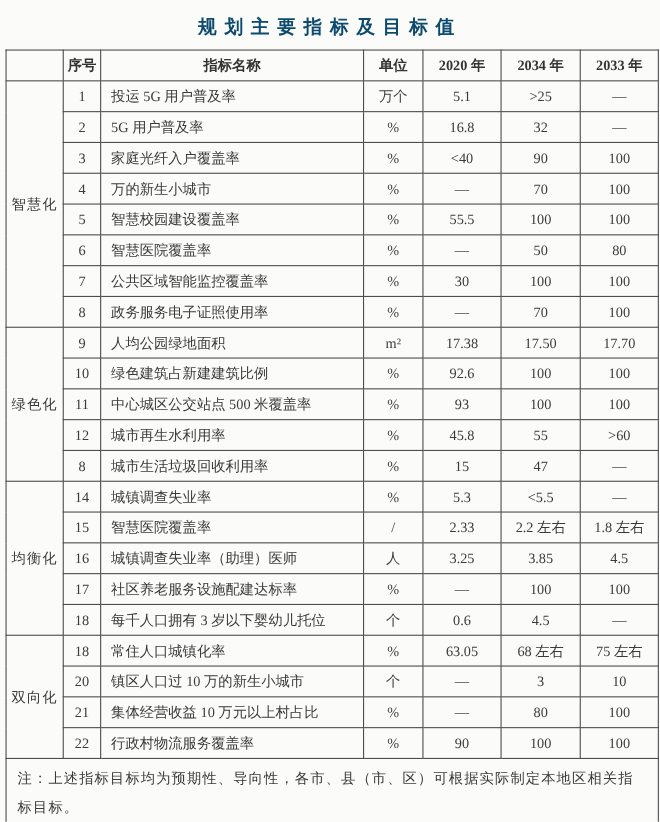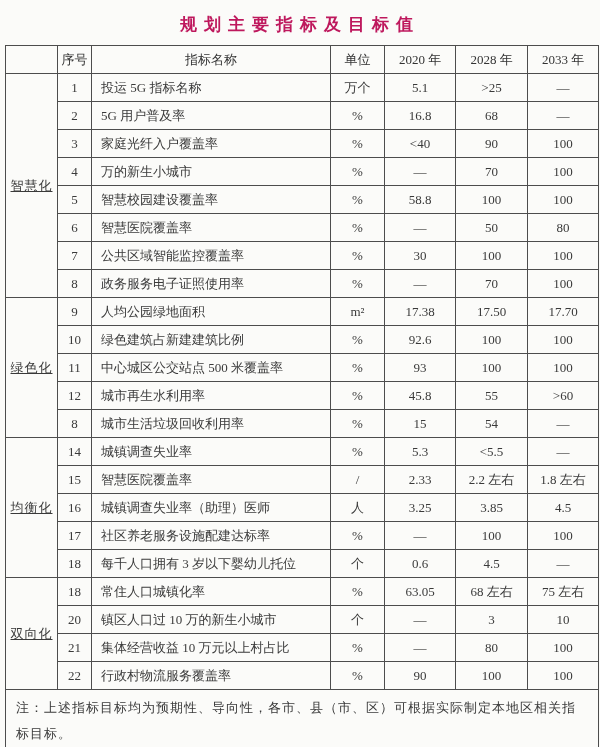--- a/index.html
+++ b/index.html
@@ -18,21 +18,21 @@
     width: 600px;
     height: 747px;
     box-sizing: border-box;
   }
   .title {
     margin: 13px 0 9px 0;
     text-align: center;
     font-size: 17px;
     font-weight: bold;
     letter-spacing: 7px;
-    color: #be185d;
+    color: #0c4a6e;
   }
   table.main-table {
     border-collapse: collapse;
     table-layout: fixed;
     width: 593px;
     margin-left: 5px;
     background: transparent;
   }
   .main-table th,
   .main-table td {
@@ -40,32 +40,31 @@
     text-align: center;
     vertical-align: middle;
     font-size: 13px;
     height: 27px;
     padding: 0 2px;
     overflow: hidden;
     white-space: nowrap;
     color: #3a3a3a;
   }
   .main-table th {
-    font-weight: normal;
+    font-weight: bold;
     color: #333333;
   }
   .main-table td.cell-name {
     text-align: left;
     padding-left: 9px;
   }
   .main-table td.group-cell {
     font-size: 13px;
     letter-spacing: 1px;
     color: #3a3a3a;
-    text-decoration: underline;
   }
   .main-table td.note-cell {
     height: auto;
     white-space: normal;
     text-align: left;
     padding: 5px 10px 7px 10px;
     line-height: 26px;
     font-size: 13px;
     letter-spacing: 1px;
   }
@@ -86,40 +85,40 @@
       <col style="width:72px">
       <col style="width:71px">
     </colgroup>
     <thead>
       <tr>
         <th></th>
         <th>序号</th>
         <th>指标名称</th>
         <th>单位</th>
         <th>2020 年</th>
-        <th>2028 年</th>
+        <th>2034 年</th>
         <th>2033 年</th>
       </tr>
     </thead>
     <tbody>
         <tr>
           <td rowspan="8" class="group-cell">智慧化</td>
           <td class="cell-no">1</td>
-          <td class="cell-name">投运 5G 指标名称</td>
+          <td class="cell-name">投运 5G 用户普及率</td>
           <td class="cell-unit">万个</td>
           <td class="cell-y2020">5.1</td>
           <td class="cell-y2025">&gt;25</td>
           <td class="cell-y2035">—</td>
         </tr>
         <tr>
           <td class="cell-no">2</td>
           <td class="cell-name">5G 用户普及率</td>
           <td class="cell-unit">%</td>
           <td class="cell-y2020">16.8</td>
-          <td class="cell-y2025">68</td>
+          <td class="cell-y2025">32</td>
           <td class="cell-y2035">—</td>
         </tr>
         <tr>
           <td class="cell-no">3</td>
           <td class="cell-name">家庭光纤入户覆盖率</td>
           <td class="cell-unit">%</td>
           <td class="cell-y2020">&lt;40</td>
           <td class="cell-y2025">90</td>
           <td class="cell-y2035">100</td>
         </tr>
@@ -128,21 +127,21 @@
           <td class="cell-name">万的新生小城市</td>
           <td class="cell-unit">%</td>
           <td class="cell-y2020">—</td>
           <td class="cell-y2025">70</td>
           <td class="cell-y2035">100</td>
         </tr>
         <tr>
           <td class="cell-no">5</td>
           <td class="cell-name">智慧校园建设覆盖率</td>
           <td class="cell-unit">%</td>
-          <td class="cell-y2020">58.8</td>
+          <td class="cell-y2020">55.5</td>
           <td class="cell-y2025">100</td>
           <td class="cell-y2035">100</td>
         </tr>
         <tr>
           <td class="cell-no">6</td>
           <td class="cell-name">智慧医院覆盖率</td>
           <td class="cell-unit">%</td>
           <td class="cell-y2020">—</td>
           <td class="cell-y2025">50</td>
           <td class="cell-y2035">80</td>
@@ -194,21 +193,21 @@
           <td class="cell-unit">%</td>
           <td class="cell-y2020">45.8</td>
           <td class="cell-y2025">55</td>
           <td class="cell-y2035">&gt;60</td>
         </tr>
         <tr>
           <td class="cell-no">8</td>
           <td class="cell-name">城市生活垃圾回收利用率</td>
           <td class="cell-unit">%</td>
           <td class="cell-y2020">15</td>
-          <td class="cell-y2025">54</td>
+          <td class="cell-y2025">47</td>
           <td class="cell-y2035">—</td>
         </tr>
         <tr>
           <td rowspan="5" class="group-cell">均衡化</td>
           <td class="cell-no">14</td>
           <td class="cell-name">城镇调查失业率</td>
           <td class="cell-unit">%</td>
           <td class="cell-y2020">5.3</td>
           <td class="cell-y2025">&lt;5.5</td>
           <td class="cell-y2035">—</td>

